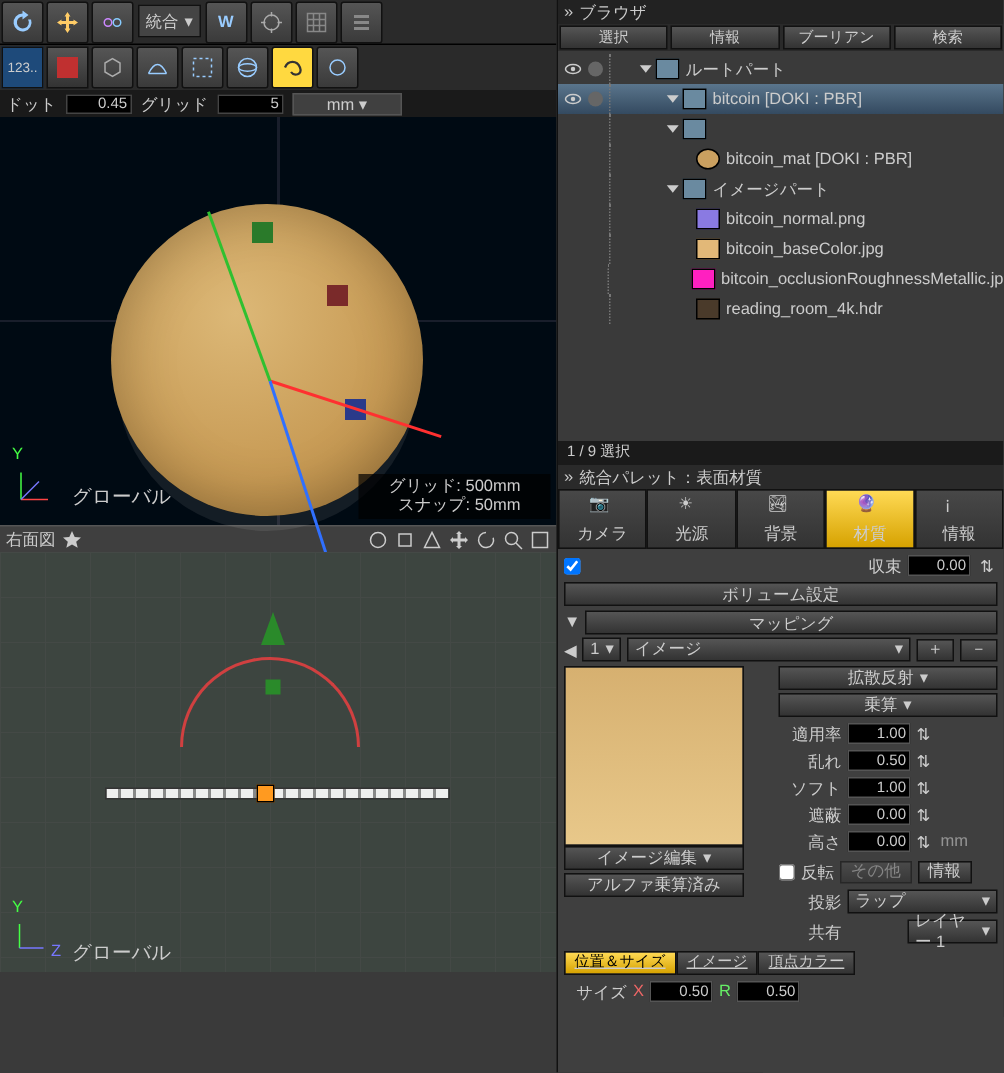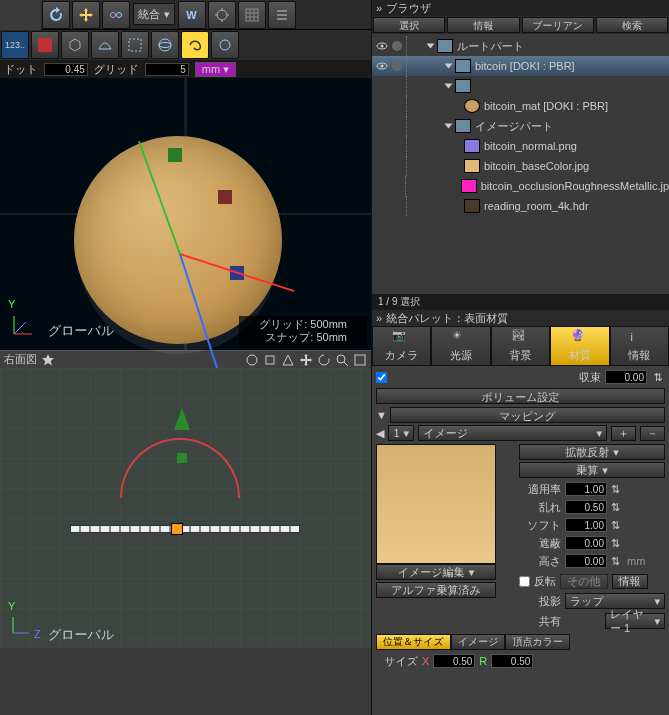--- a/index.html
+++ b/index.html
@@ -1,30 +1,30 @@
 <!DOCTYPE html>
 <html><head>
 <meta charset="utf-8">
 <style>
 * { margin:0; padding:0; box-sizing:border-box; font-family:"MS Gothic","Yu Gothic",sans-serif; font-size:11px; color:#ccc; user-select:none; }
 body { background:#3a3a3a; width:669px; height:715px; overflow:hidden; position:relative; }
 
 
-.topbar { display:flex; height:30px; background:#2a2a2a; border-bottom:1px solid #000;margin-left:41px; }
+.topbar { display:flex; height:30px; background:#2a2a2a; border-bottom:1px solid #000; }
 .tb-btn { width:28px; height:28px; margin:1px; background:linear-gradient(#555,#3a3a3a); border:1px solid #111; display:flex; align-items:center; justify-content:center; border-radius:2px; }
 .tb-btn svg { width:16px; height:16px; }
 .tb-dd  { display:flex; align-items:center; background:#444; height:22px; margin:3px 2px; padding:0 4px; border:1px solid #111;}
 
 .bar2 { display:flex; height:30px; background:#2a2a2a; }
 .bar2 .color-btn { width:28px;height:28px;margin:1px;border:1px solid #111;display:flex;align-items:center;justify-content:center; }
 
 
 .strip { display:flex; height:18px; background:#1a1a1a; align-items:center; padding:0 4px; gap:6px; font-size:10px;}
 .strip input { width:44px; background:#000; border:1px solid #444; color:#ccc; font-size:10px; text-align:right; padding:0 2px; }
-.strip .unit { background:#a21caf; border:1px solid #555; padding:0 6px; }
+.strip .unit { background:#404040; border:1px solid #555; padding:0 22px; }
 
 
 .viewport-hdr { display:flex; height:18px; background:#3f3f3f; align-items:center; padding:0 4px; gap:4px; border-top:1px solid #555;}
 .vp-ico { width:14px;height:14px; }
 .vh-spacer { flex:1; }
 .viewport { position:relative; background:#000a13; }
 .vp1 { height:272px; }
 .vp2 { height:280px; background:#3d4540; }
 .grid-ovl { background-image:linear-gradient(#555 1px,transparent 1px),linear-gradient(90deg,#555 1px,transparent 1px); background-size:30px 30px; opacity:.3; position:absolute; inset:0;}
 .axis { position:absolute; bottom:8px; left:8px; font-size:10px; }
@@ -431,21 +431,21 @@
             <label>投影</label>
             <span class="sel-dd" style="flex:1;"><span>ラップ</span>▾</span>
           </div>
         <div class="prop-row">
             <label>共有</label>
             <span class="sel-dd" style="flex:1;margin-left:40px;"><span>レイヤー 1</span>▾</span>
           </div>
       </div>
     </div>
 
-    <div class="subtabs" style="margin-top:4px;">
+    <div class="subtabs" style="margin-top:4px;text-decoration:underline;">
       <span class="st active">位置＆サイズ</span>
       <span class="st">イメージ</span>
       <span class="st">頂点カラー</span>
     </div>
     <div class="prop-row" style="margin-top:2px;">
       <label>サイズ</label>
       <span style="color:#e66;">X</span>
         <input class="num" value="0.50" style="">
       <span style="color:#6e6;">R</span>
         <input class="num" value="0.50" style="">

